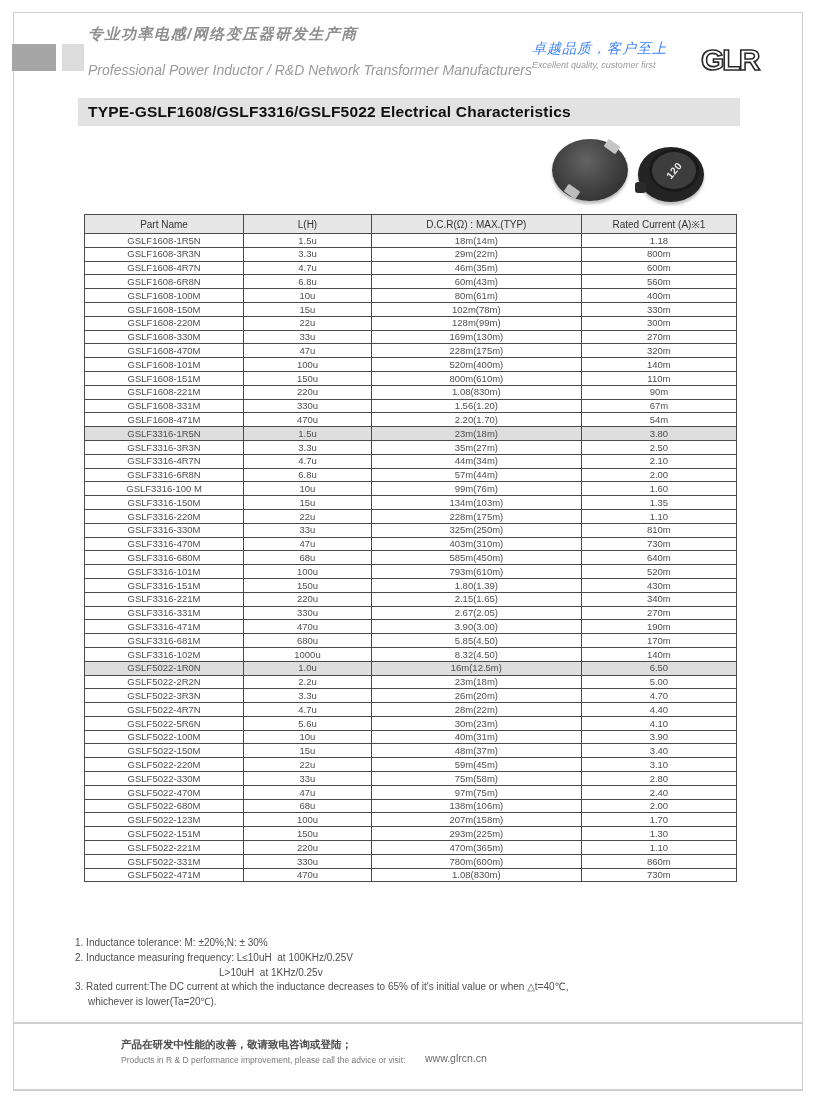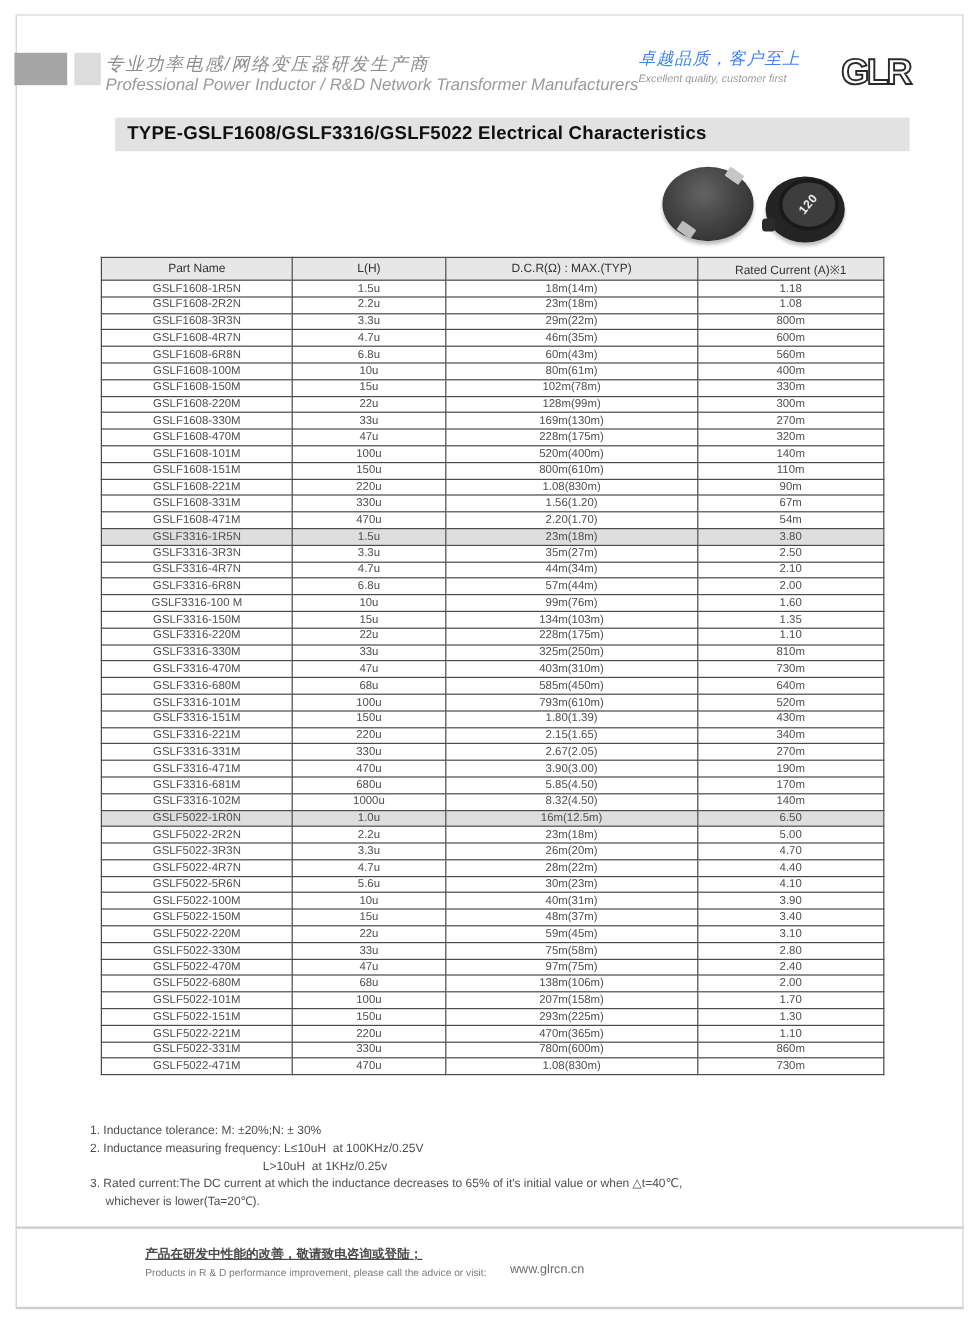--- a/index.html
+++ b/index.html
@@ -6,30 +6,30 @@
   html,body { background:#fff; }
   body { font-family:"Liberation Sans", sans-serif; }
   #page { position:relative; width:817px; height:1101px; background:#fff; overflow:hidden; margin:0 auto; }
 
   .page-frame { position:absolute; left:13px; top:12px; width:790px; height:1079px;
     border:1px solid #cfcfcf; border-bottom-width:2px; }
 
   
   .sq-dark  { position:absolute; left:12px; top:44px; width:44px; height:27px; background:#a6a6a6; }
   .sq-light { position:absolute; left:62px; top:44px; width:22px; height:27px; background:#dcdcdc; }
-  .co-zh { position:absolute; left:88px; top:44px; font-size:15px; font-style:italic;
-           color:#8e8e8e; letter-spacing:1.5px; }
+  .co-zh { position:absolute; left:88px; top:25px; font-size:15px; font-style:italic;
+           color:#8e8e8e; letter-spacing:1.5px;font-weight:bold; }
   .co-en { position:absolute; left:88px; top:62px; font-size:14px; font-style:italic; color:#9a9a9a; }
   .slogan-zh { position:absolute; left:532px; top:40px; font-size:14px; font-style:italic;
                color:#3b82f6; letter-spacing:1px; }
   .slogan-en { position:absolute; left:532px; top:60px; font-size:9px; font-style:italic; color:#9a9a9a; }
   .logo { position:absolute; left:698px; top:38px; width:66px; height:44px; }
 
   
-  .title-bar { position:absolute; left:96px; top:98px; width:662px; height:28px;
+  .title-bar { position:absolute; left:78px; top:98px; width:662px; height:28px;
     background:#e2e2e2; }
   .title-bar span { display:block; padding-left:10px; line-height:28px;
     font-size:15.5px; font-weight:bold; color:#101010; letter-spacing:.2px; }
 
   
   .ind-a { position:absolute; left:552px; top:139px; width:76px; height:62px; border-radius:50%;
     background: radial-gradient(ellipse at 45% 35%, #636363 0%, #454545 45%, #252525 100%);
     box-shadow: 0 3px 3px rgba(0,0,0,.25); }
   .ind-a .pad1 { position:absolute; top:3px; right:9px; width:14px; height:9px; background:#c6c6c6;
     transform:rotate(35deg); border-radius:1px; }
@@ -56,21 +56,21 @@
   .col-l     { width:19.6%; }
   .col-dcr   { width:32.2%; }
   .col-rated { width:23.8%; }
 
   
   .notes { position:absolute; left:75px; top:936px; font-size:10px; color:#4f4f4f; }
   .notes div { line-height:14.8px; white-space:pre; }
 
   
   .footer-divider { position:absolute; left:13px; top:1022px; width:790px; height:2px; background:#d0d0d0; }
-  .footer-zh { position:absolute; left:121px; top:1038px; font-size:10.5px; font-weight:bold; color:#4a4a4a;text-decoration:underline; }
+  .footer-zh { position:absolute; left:121px; top:1038px; font-size:10.5px; font-weight:bold; color:#4a4a4a; }
   .footer-en { position:absolute; left:121px; top:1055px; font-size:8.5px; color:#7a7a7a; }
   .footer-url { position:absolute; left:425px; top:1052px; font-size:10.5px; color:#6b6b6b; }
 </style>
 </head>
 <body>
 
 <div id="page">
 
   <div class="page-frame"></div>
 
@@ -115,26 +115,20 @@
       </tr>
     </thead>
     <tbody>
         <tr>
           <td>GSLF1608-1R5N</td>
           <td>1.5u</td>
           <td>18m(14m)</td>
           <td>1.18</td>
         </tr>
         <tr>
-          <td>GSLF1608-2R2N</td>
-          <td>2.2u</td>
-          <td>23m(18m)</td>
-          <td>1.08</td>
-        </tr>
-        <tr>
           <td>GSLF1608-3R3N</td>
           <td>3.3u</td>
           <td>29m(22m)</td>
           <td>800m</td>
         </tr>
         <tr>
           <td>GSLF1608-4R7N</td>
           <td>4.7u</td>
           <td>46m(35m)</td>
           <td>600m</td>
@@ -367,21 +361,21 @@
           <td>97m(75m)</td>
           <td>2.40</td>
         </tr>
         <tr>
           <td>GSLF5022-680M</td>
           <td>68u</td>
           <td>138m(106m)</td>
           <td>2.00</td>
         </tr>
         <tr>
-          <td>GSLF5022-101M</td>
+          <td>GSLF5022-123M</td>
           <td>100u</td>
           <td>207m(158m)</td>
           <td>1.70</td>
         </tr>
         <tr>
           <td>GSLF5022-151M</td>
           <td>150u</td>
           <td>293m(225m)</td>
           <td>1.30</td>
         </tr>

